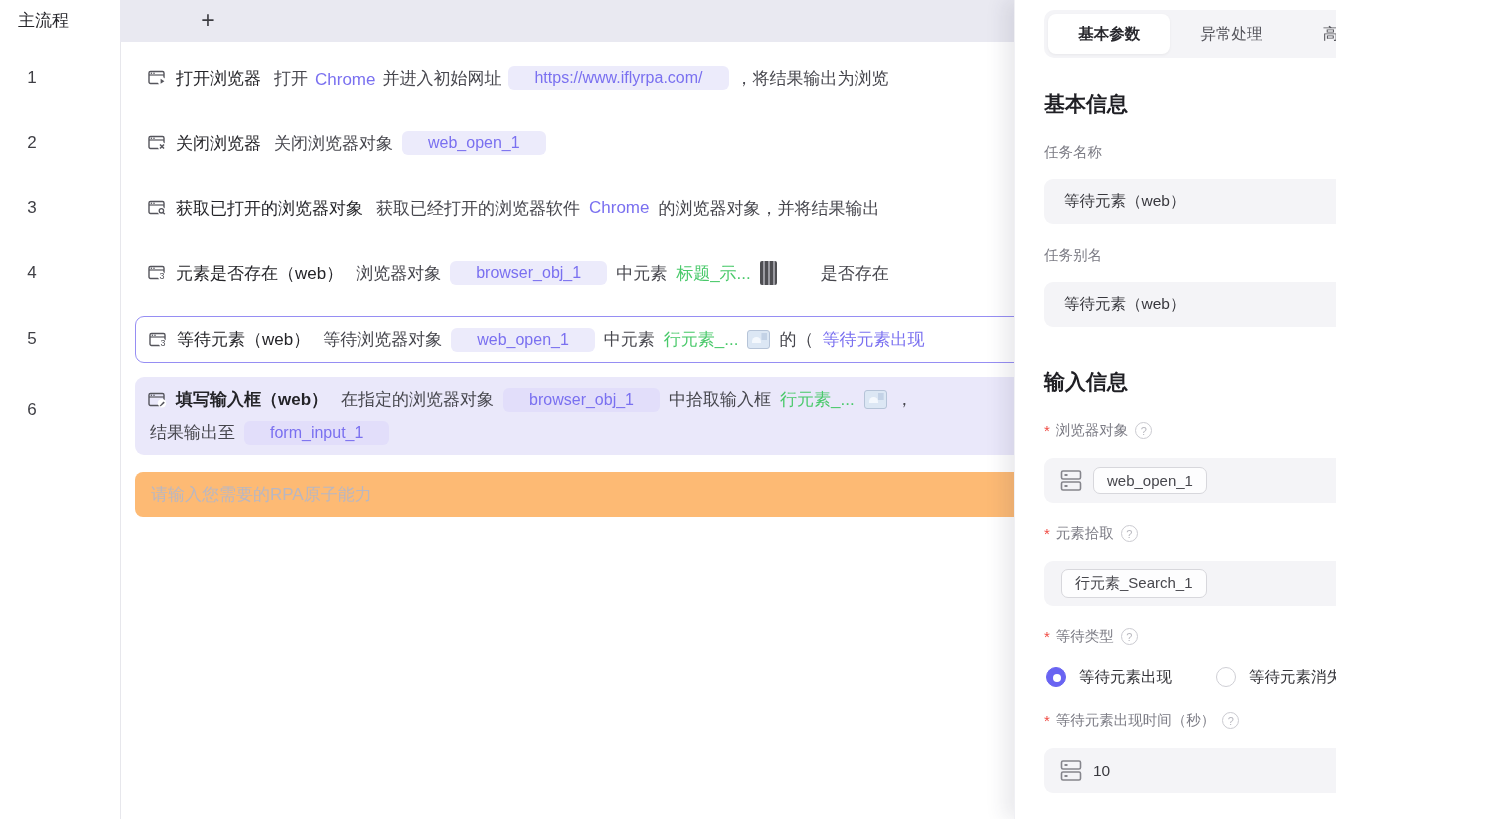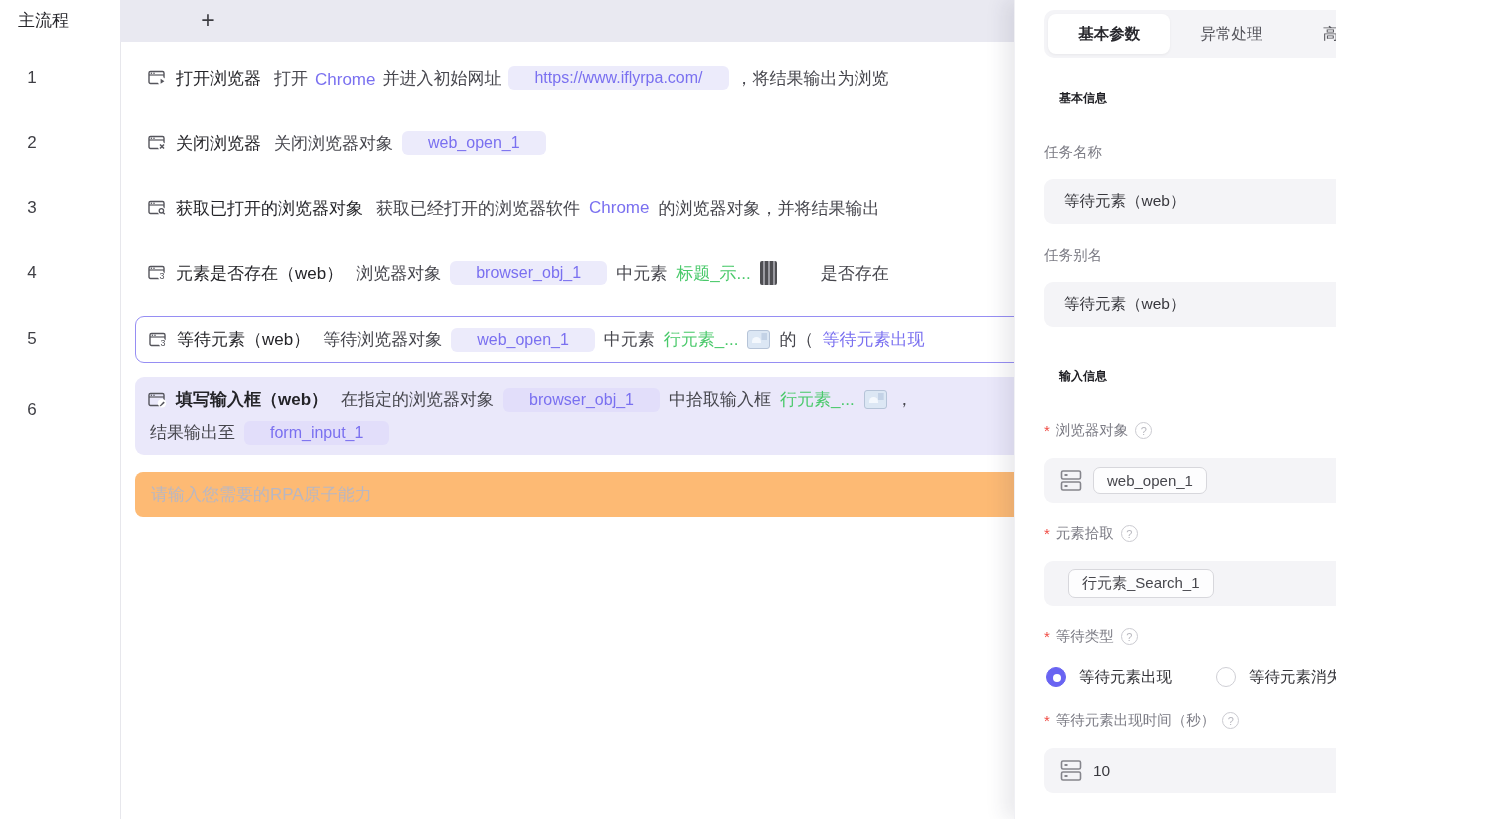--- a/index.html
+++ b/index.html
@@ -56,21 +56,21 @@
   
   .panel{ position:absolute; left:1014px; top:0; width:479px; height:819px; background:#fff;
     box-shadow:-10px 0 18px rgba(50,50,80,.10); border-left:1px solid #f0f0f4; }
   .ptabs{ position:absolute; left:29px; top:10px; width:375px; height:48px; background:#f4f4f7;
     border-radius:10px; display:flex; padding:4px; }
   .ptab{ flex:1; display:flex; align-items:center; justify-content:center; font-size:15.5px;
     color:#54545b; border-radius:8px; cursor:pointer; }
   .ptab.active{ background:#fff; color:#28282d; font-weight:700; box-shadow:0 1px 3px rgba(0,0,0,.05); }
   .collapse-btn{ position:absolute; right:26px; top:19px; width:28px; height:26px; cursor:pointer; }
 
-  .sec-title{ position:absolute; left:44px; font-size:12px; font-weight:700; color:#202025; }
+  .sec-title{ position:absolute; left:29px; font-size:21px; font-weight:700; color:#202025; }
   .flabel{ position:absolute; left:29px; font-size:14.5px; color:#7b7b84; display:flex;
     align-items:center; gap:7px; }
   .req{ color:#f04a42; font-size:15px; margin-right:-1px; }
   .help{ width:17px; height:17px; border:1.3px solid #cbcbd1; border-radius:50%; color:#b8b8bf;
     font-size:11px; display:inline-flex; align-items:center; justify-content:center; }
 
   .pinput{ position:absolute; left:29px; width:421px; height:45px; background:#f4f4f7;
     border-radius:9px; display:flex; align-items:center; font-size:15.5px; color:#38383e; }
   .pinput .val{ padding-left:20px; }
   .pinput .vpill{ margin-left:10px; background:#fdfdfe; border:1px solid #d7d7dc; border-radius:7px;
@@ -287,21 +287,21 @@
         <path d="M15.5 6 L20 6 L20 10.5" stroke="#8a8a90" stroke-width="1.7" fill="none"></path>
       </svg>
     </div>
 
     <div class="flabel" style="top:524px">
       <span class="req">*</span>
       <span>元素拾取</span>
       <span class="help">?</span>
     </div>
     <div class="pinput" style="top:561px;width:356px">
-      <span class="vpill" style="margin-left:24px">行元素_Search_1</span>
+      <span class="vpill" style="margin-left:17px">行元素_Search_1</span>
       <svg class="icon-trend" width="24" height="24" viewBox="0 0 24 24">
         <path d="M4.5 3.5 V20.5" stroke="#8a8a90" stroke-width="1.7" fill="none"></path>
         <path d="M4.5 17 L10 10.5 L13.5 14 L19.5 6.5" stroke="#8a8a90" stroke-width="1.7" fill="none"></path>
         <path d="M15.5 6 L20 6 L20 10.5" stroke="#8a8a90" stroke-width="1.7" fill="none"></path>
       </svg>
     </div>
     <div class="grid-btn" style="top:561px">
       <svg width="22" height="22" viewBox="0 0 22 22">
         <rect x="3" y="3" width="7" height="7" rx="1" fill="none" stroke="#6b6b70" stroke-width="1.8"></rect>
         <rect x="13" y="3" width="6" height="6" rx="1" fill="none" stroke="#6b6b70" stroke-width="1.8"></rect>

